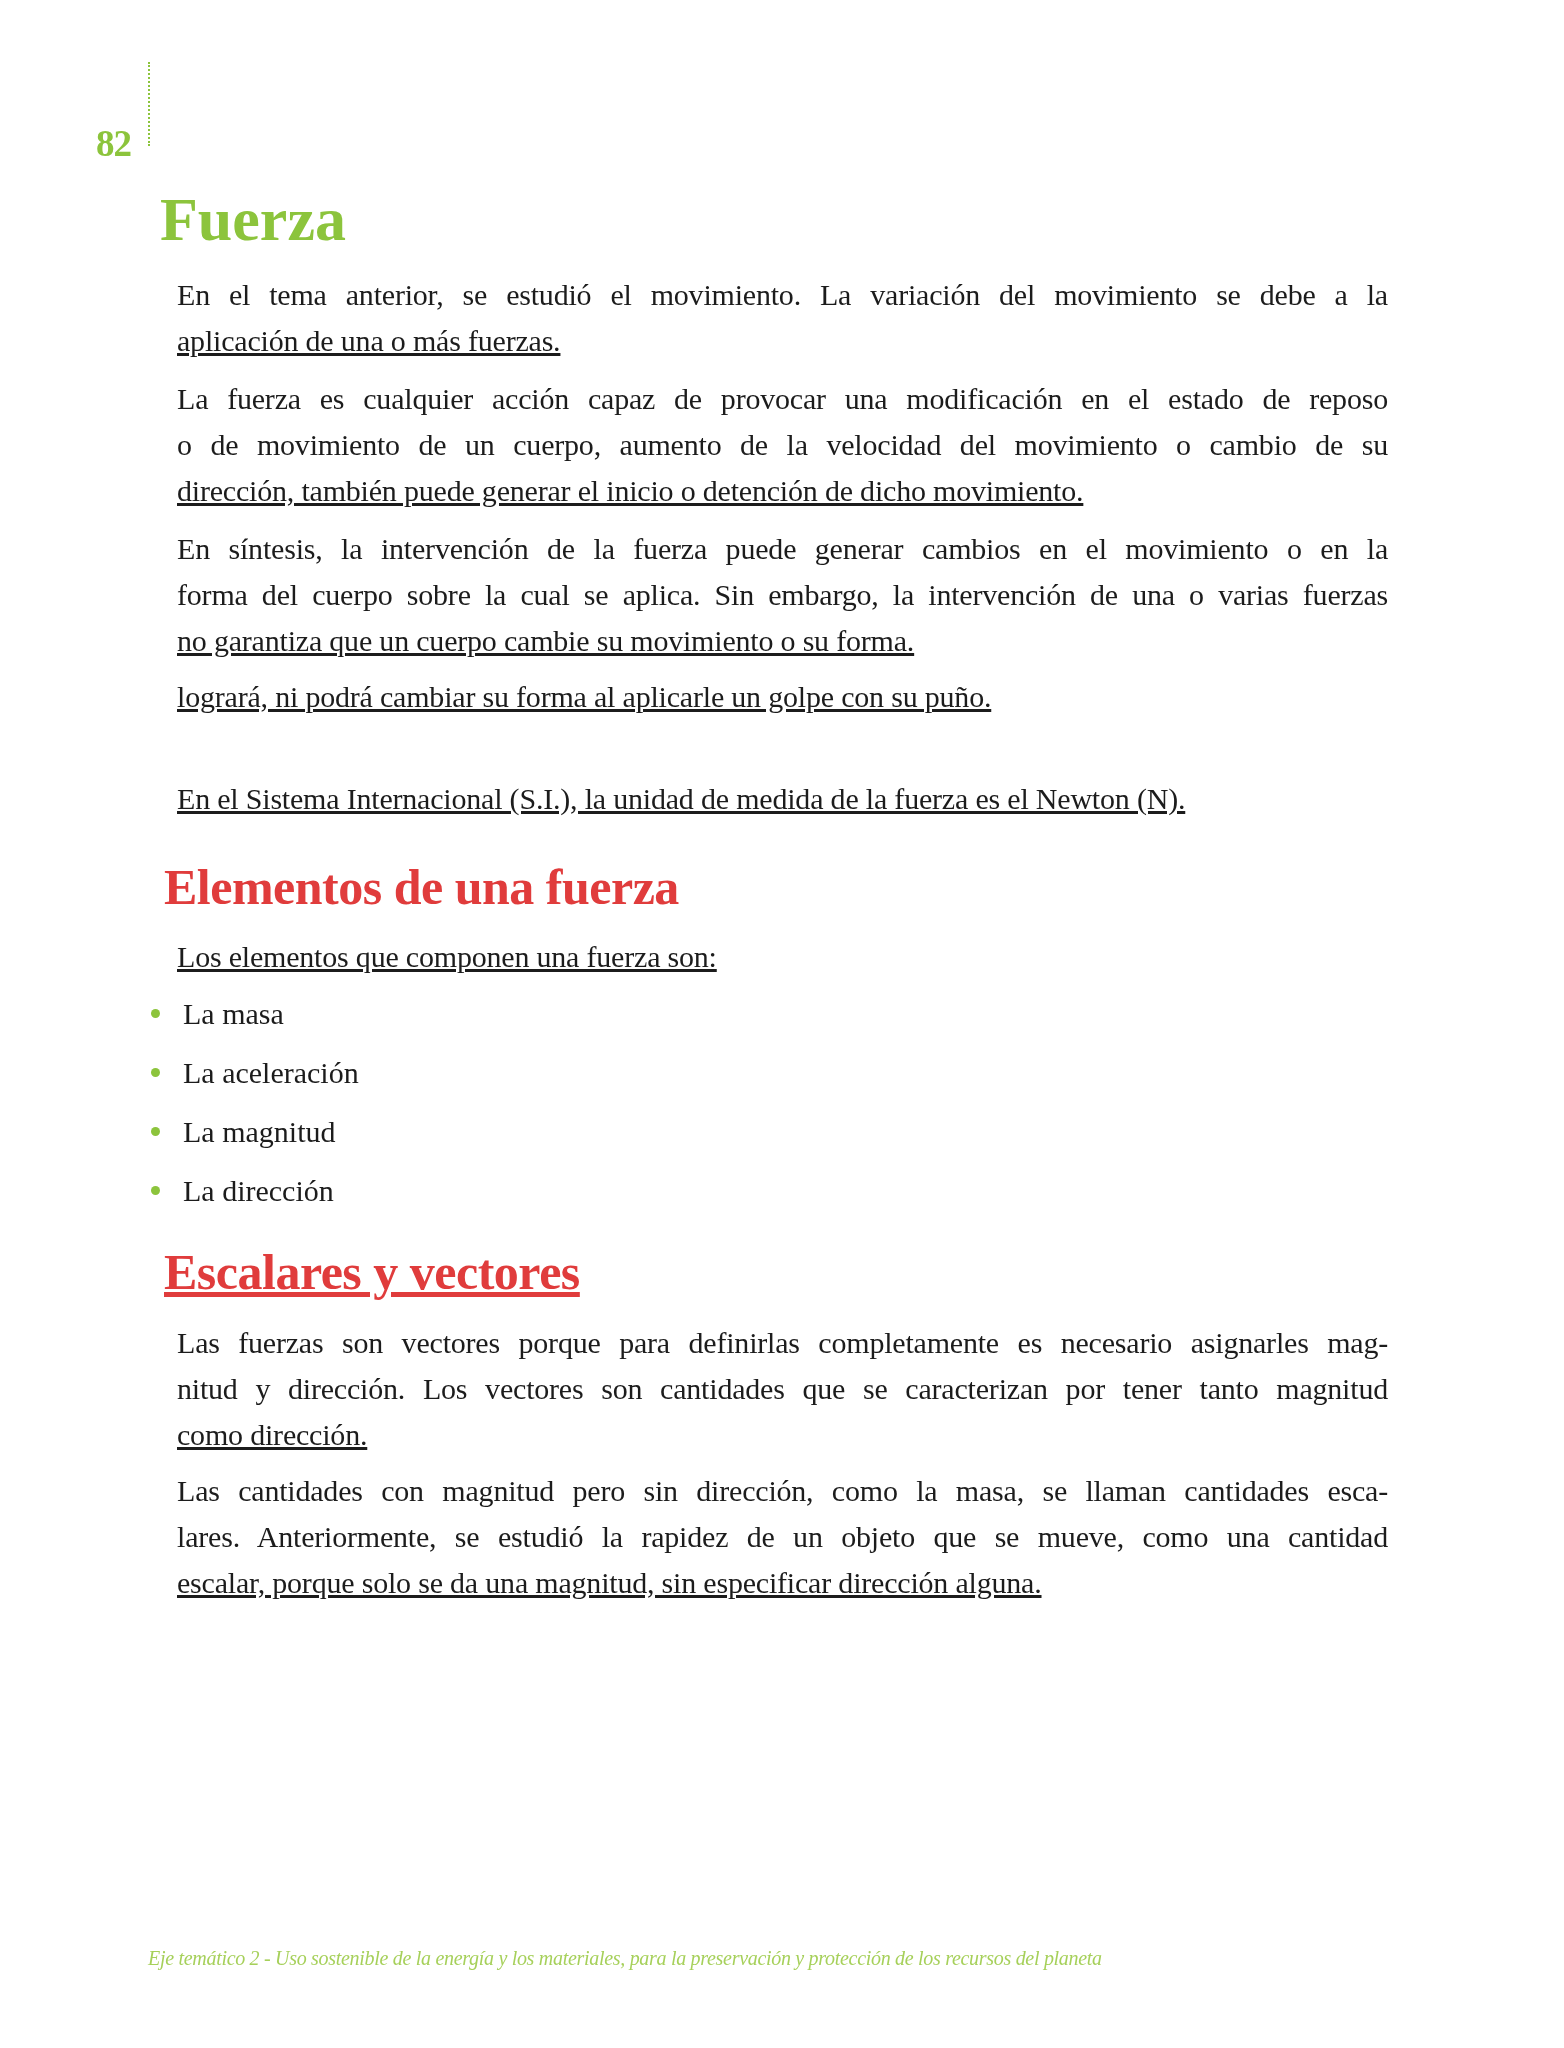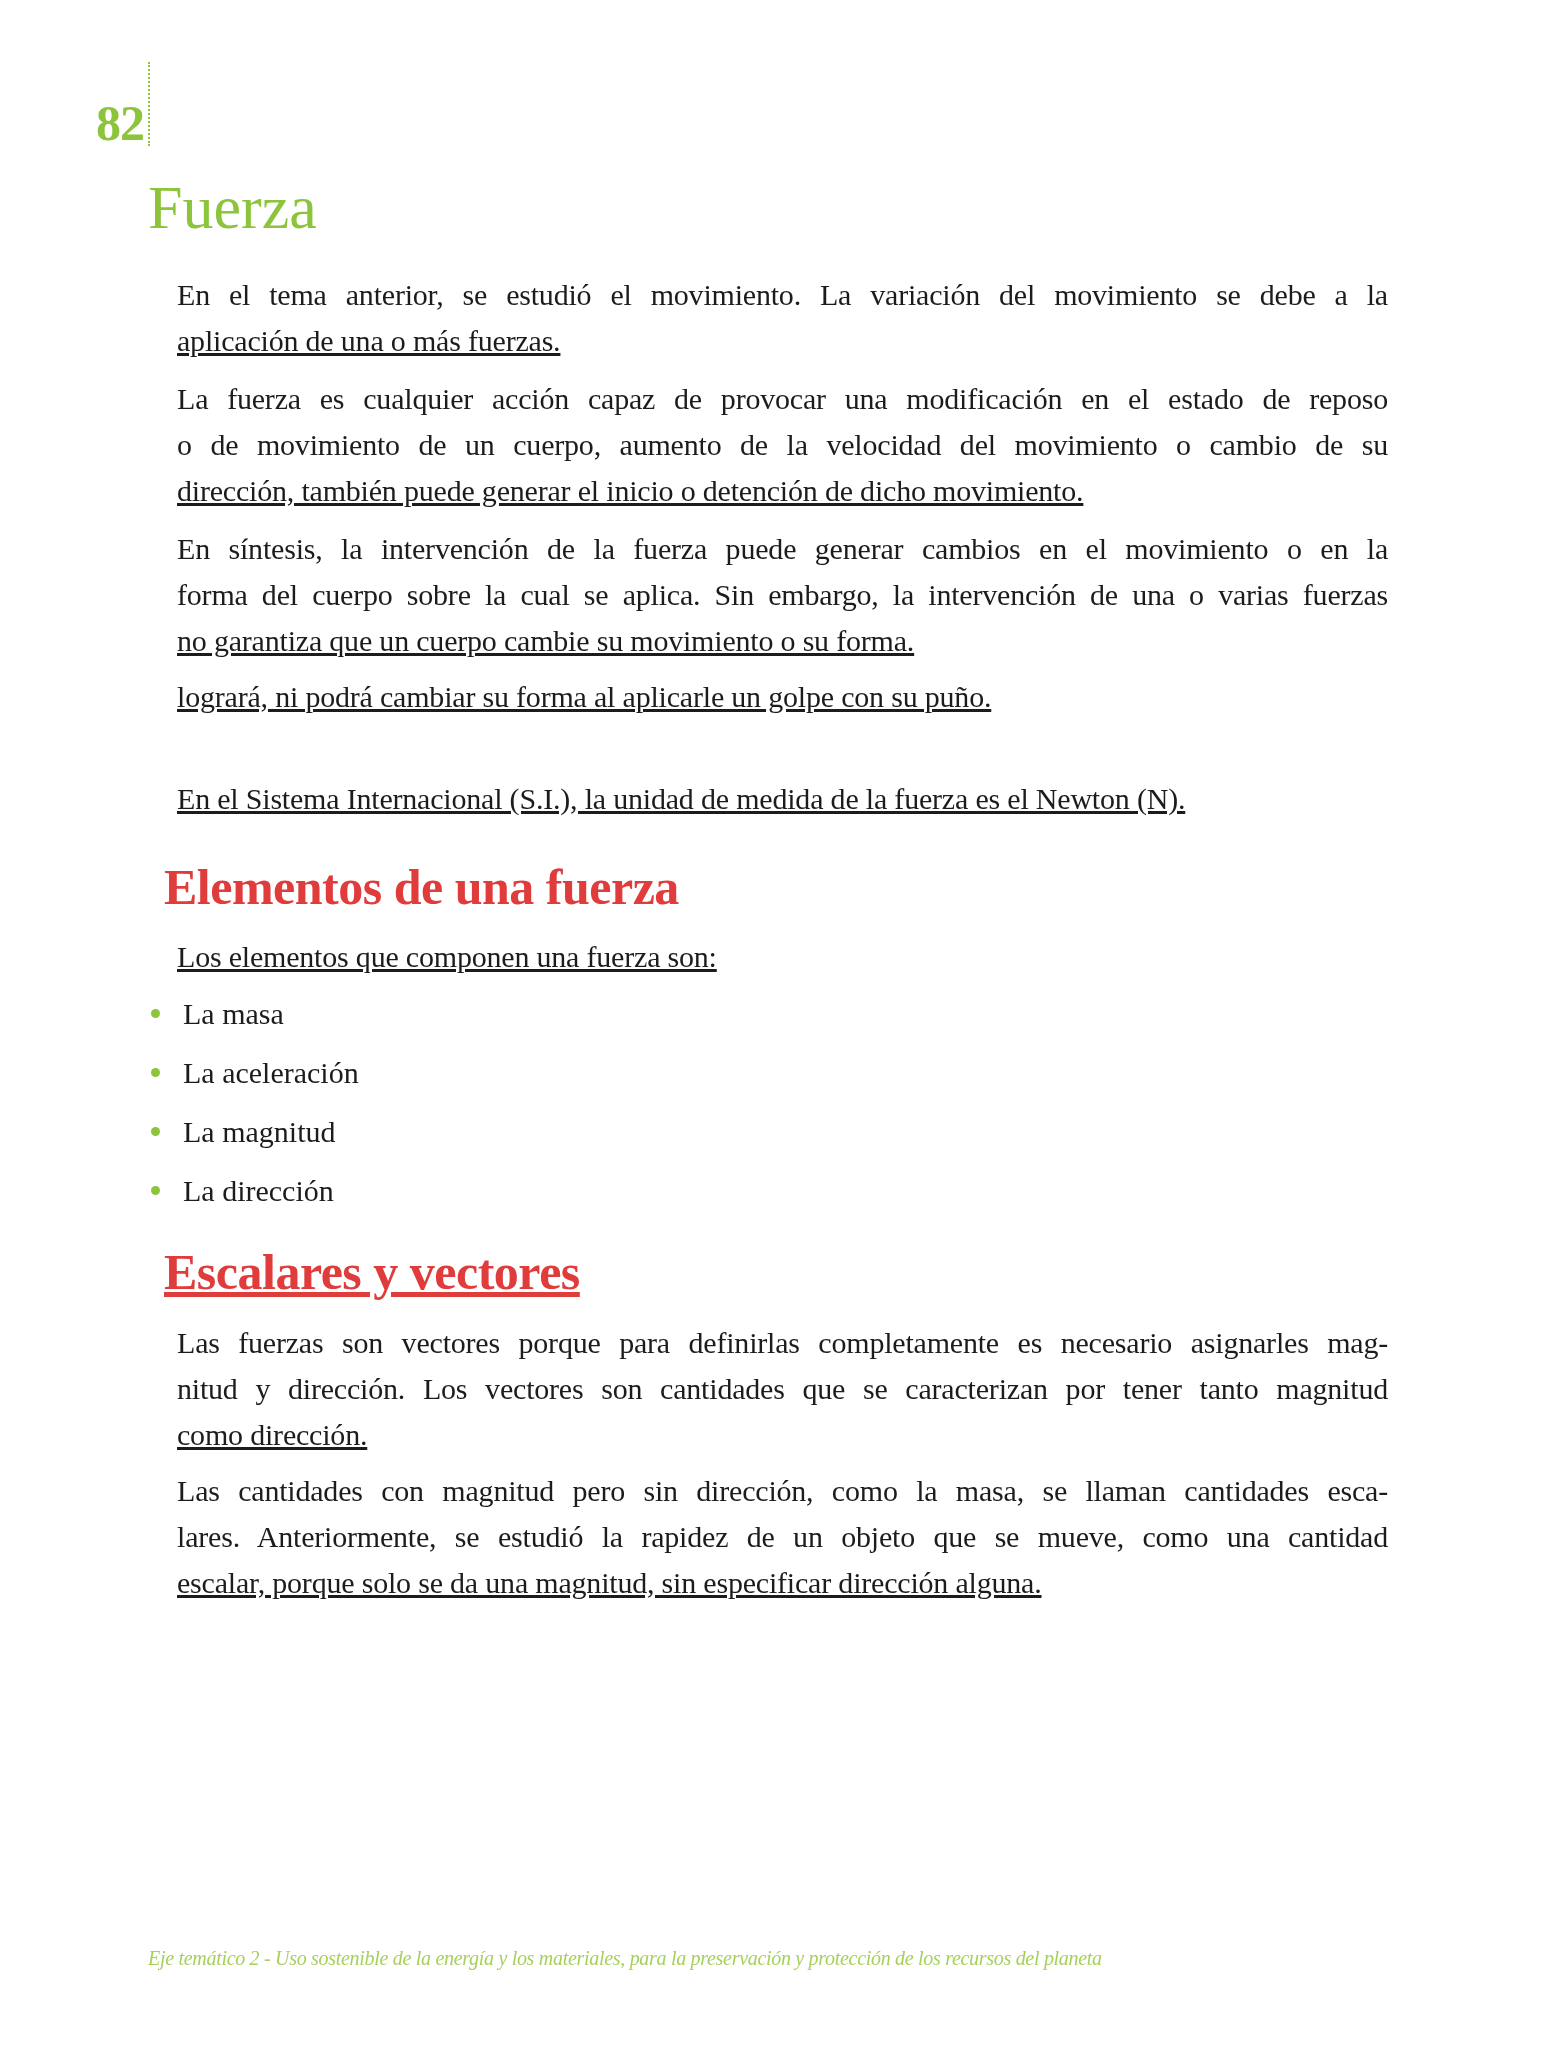--- a/index.html
+++ b/index.html
@@ -11,22 +11,22 @@
     width: 1564px;
     height: 2048px;
     position: relative;
     overflow: hidden;
     font-family: "Liberation Serif", "DejaVu Serif", serif;
     color: #1c1c1c;
   }
   .page-number {
     position: absolute;
     left: 96px;
-    top: 103px;
-    font-size: 50px;
+    top: 124px;
+    font-size: 37px;
     font-weight: bold;
     line-height: 40px;
     letter-spacing: -1px;
   }
   .page-rule {
     position: absolute;
     left: 148px;
     top: 62px;
     height: 84px;
     width: 0;
@@ -35,24 +35,24 @@
   .content {
     position: absolute;
     left: 148px;
     top: 0;
     width: 1240px;
   }
   .title {
     position: absolute;
     left: 0;
     top: 172px;
-    margin: 0;
+    margin: 12px;
     font-size: 62px;
     line-height: 70px;
-    font-weight: normal;
+    font-weight: bold;
     white-space: nowrap;
   }
   .h2 {
     position: absolute;
     left: 0;
     margin: 16px;
     font-size: 50px;
     line-height: 56px;
     font-weight: bold;
     white-space: nowrap;

